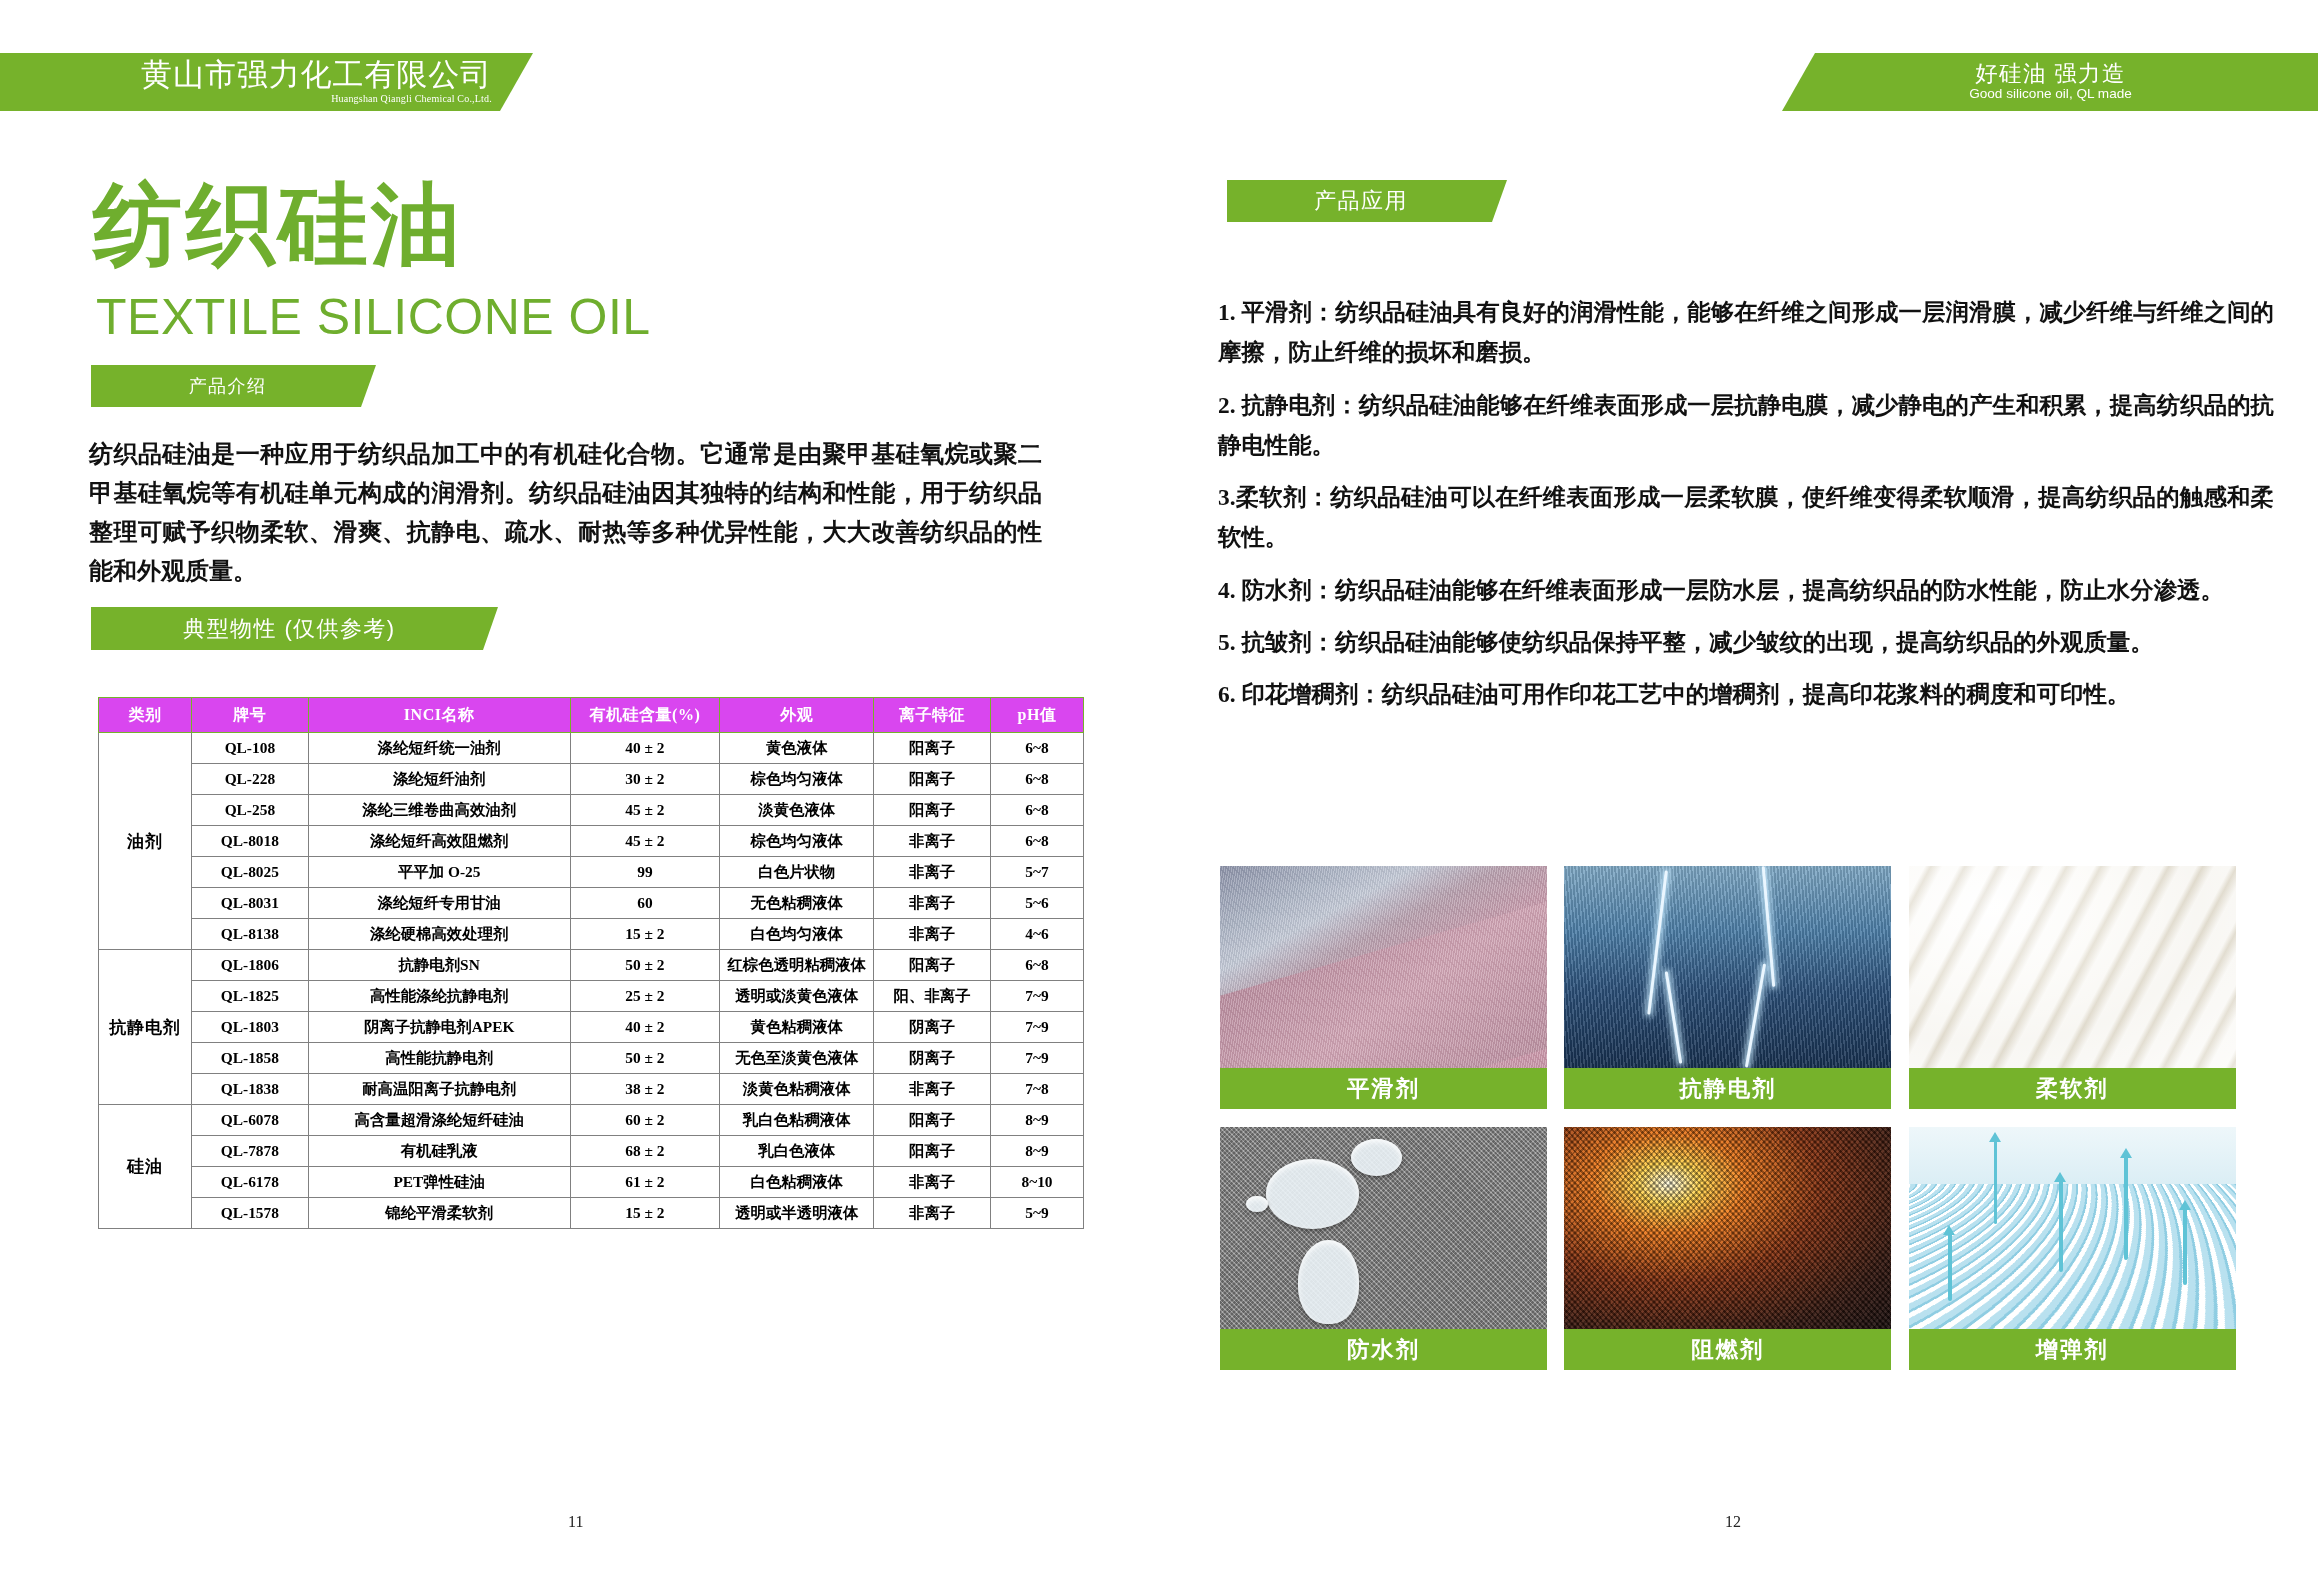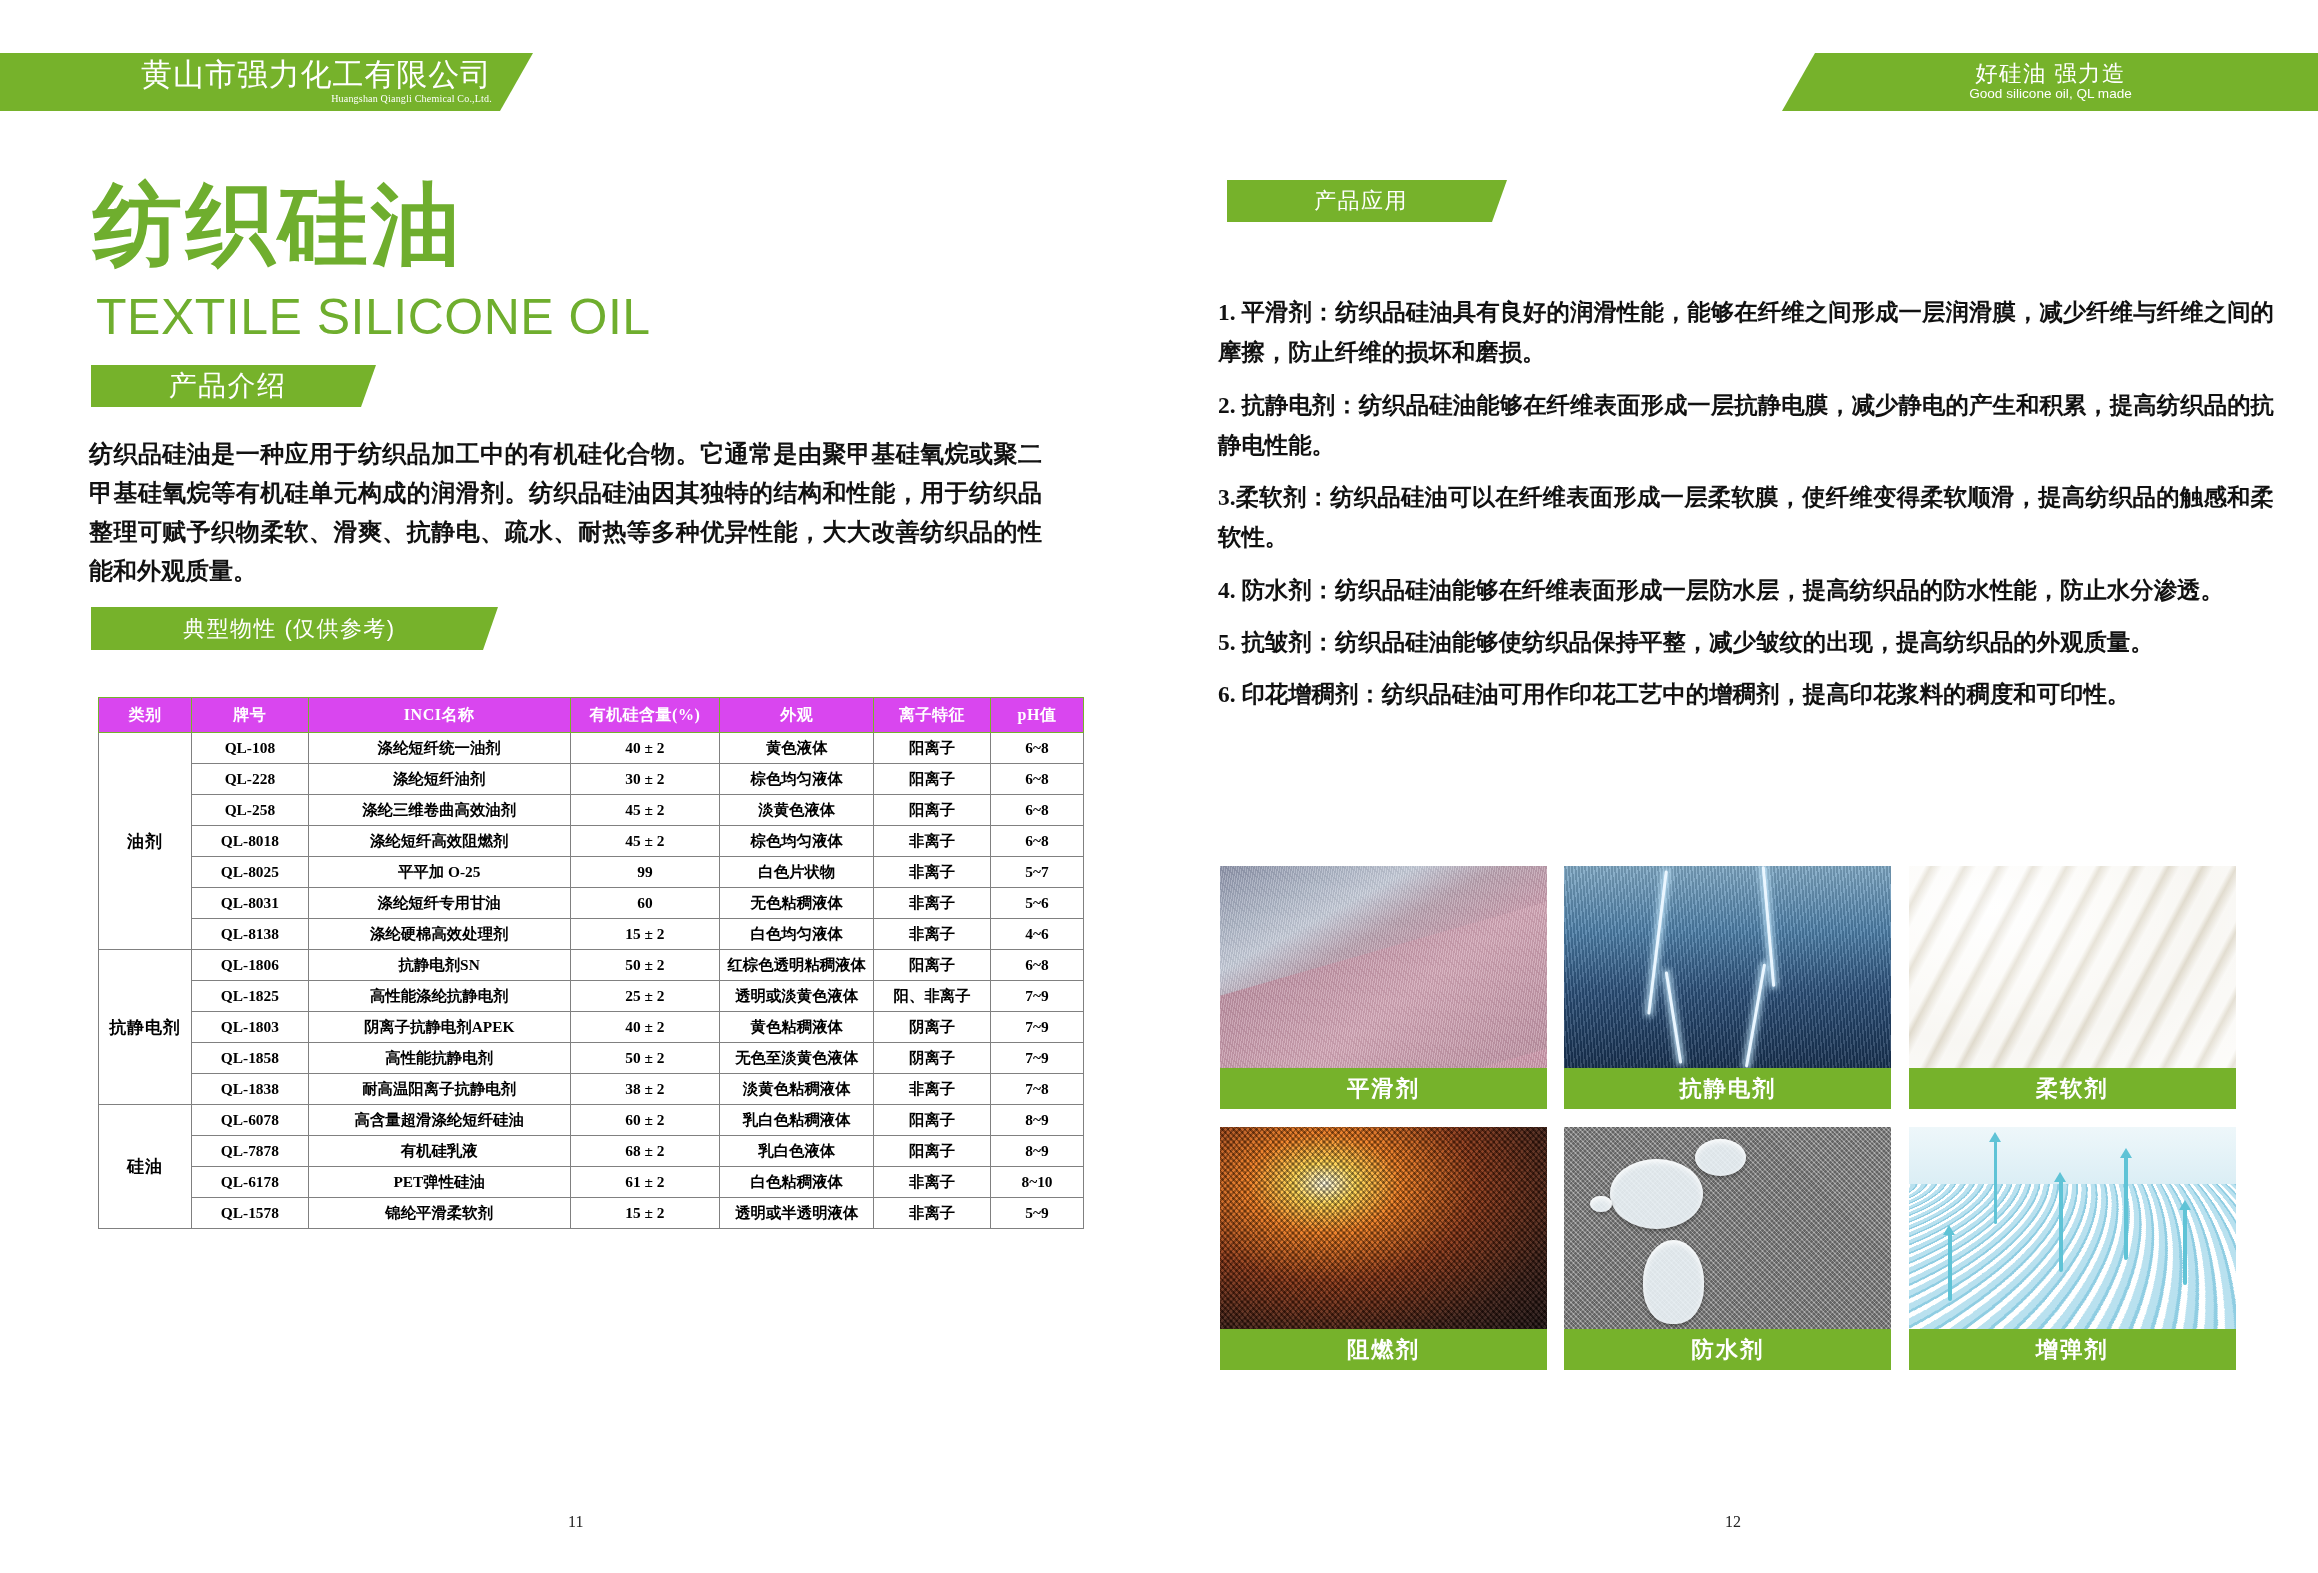--- a/index.html
+++ b/index.html
@@ -69,21 +69,21 @@
   .badge {
     position: absolute;
     background: #76b22b;
     display: flex; align-items: center; justify-content: center;
     color: #fff;
     font-family: "Liberation Sans","DejaVu Sans",sans-serif;
     letter-spacing: 1.4px;
   }
   .badge-intro {
     left: 91px; top: 365px; width: 285px; height: 42px;
-    font-size: 28px;
+    font-size: 18px;
     clip-path: polygon(0 0, 285px 0, 270px 42px, 0 42px);
     padding-right: 12px;
   }
   .badge-props {
     left: 91px; top: 607px; width: 407px; height: 43px;
     font-size: 22px;
     clip-path: polygon(0 0, 407px 0, 392px 43px, 0 43px);
     padding-right: 10.3px;
   }
   .badge-apps {
@@ -478,35 +478,35 @@
 
     <div class="card">
       <div class="photo">
         <div class="ph ph-soft"></div>
       </div>
       <div class="cap">柔软剂</div>
     </div>
 
     <div class="card">
       <div class="photo">
-        <div class="ph ph-fire"></div>
-      </div>
-      <div class="cap">阻燃剂</div>
-    </div>
-
-    <div class="card">
-      <div class="photo">
         <div class="ph ph-water">
           <div class="drop" style="left:14%;top:16%;width:93px;height:70px;"></div>
           <div class="drop" style="left:40%;top:6%;width:51px;height:37px;"></div>
           <div class="drop" style="left:24%;top:56%;width:61px;height:84px;border-radius:50% 50% 45% 45%;"></div>
           <div class="drop" style="left:8%;top:34%;width:21.5px;height:16px;"></div>
         </div>
       </div>
       <div class="cap">防水剂</div>
+    </div>
+
+    <div class="card">
+      <div class="photo">
+        <div class="ph ph-fire"></div>
+      </div>
+      <div class="cap">阻燃剂</div>
     </div>
 
     <div class="card">
       <div class="photo">
         <div class="ph ph-elastic">
           <div class="arrow" style="left:26%;top:6%;height:42%;"></div>
           <div class="arrow" style="left:46%;top:26%;height:46%;"></div>
           <div class="arrow" style="left:66%;top:14%;height:52%;"></div>
           <div class="arrow" style="left:84%;top:40%;height:38%;"></div>
           <div class="arrow" style="left:12%;top:52%;height:34%;"></div>

